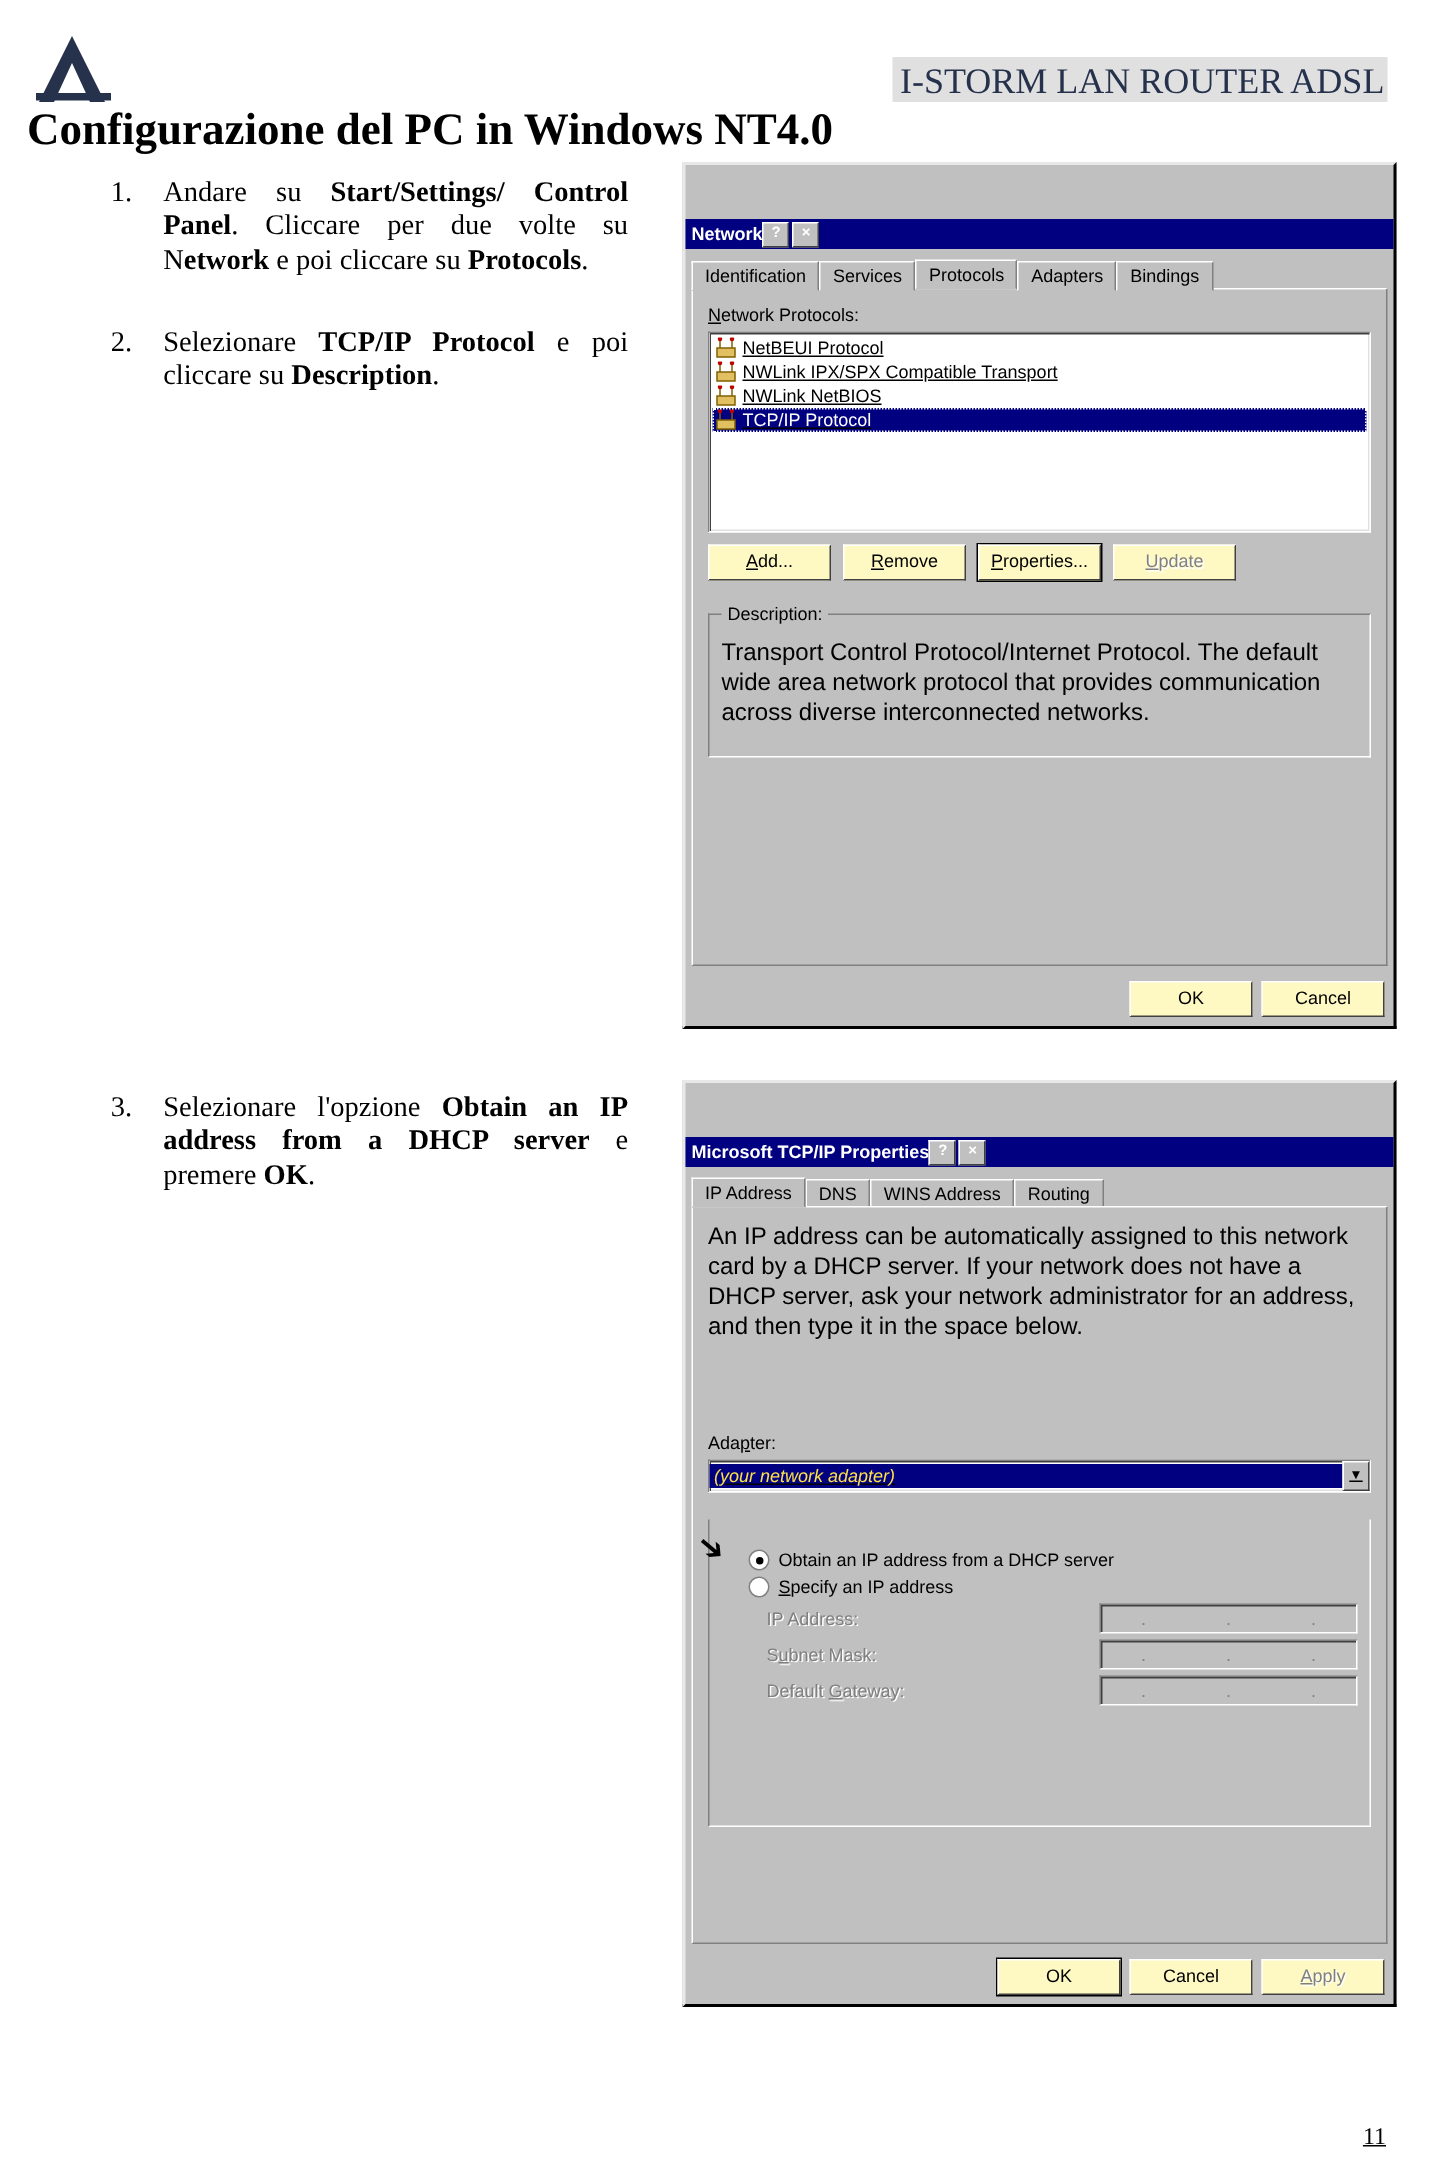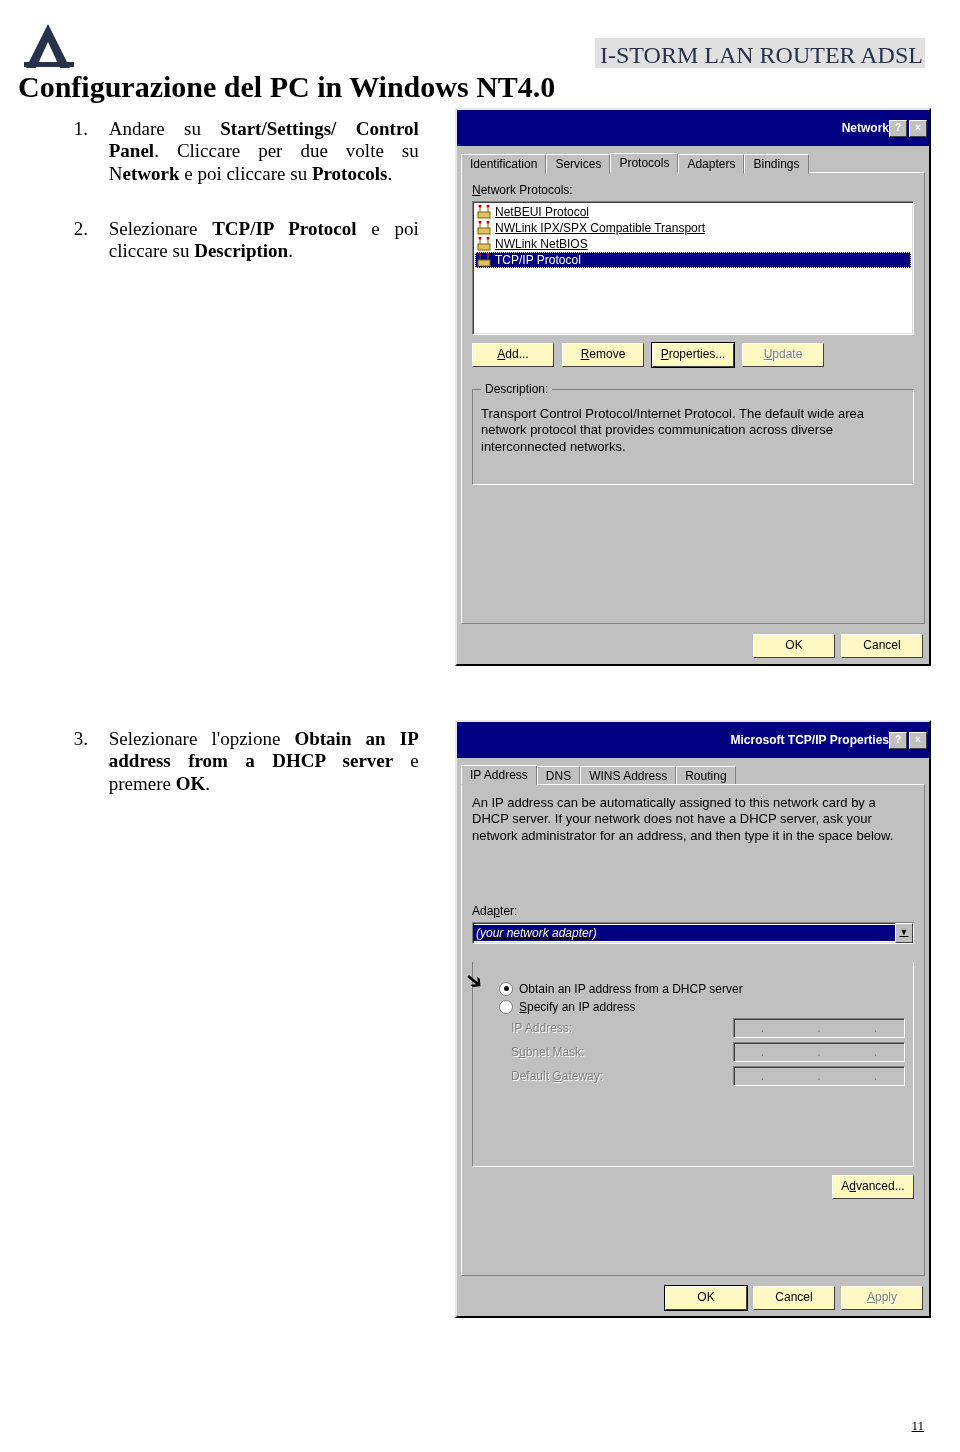--- a/index.html
+++ b/index.html
@@ -10,33 +10,33 @@
     font-family:"Times New Roman",serif;
     background:#fff;
     position:relative;
     color:#000;
   }
   
   .header-band{position:absolute;top:38px;left:595px;width:330px;height:30px;background:#e0e0e0;}
   .header-text{position:absolute;top:42px;left:600px;font-size:24px;color:#26324c;}
   .logo{position:absolute;top:18px;left:20px;}
   .section-title{position:absolute;top:70px;left:18px;font-size:30px;font-weight:bold;}
-  .page-num{position:absolute;bottom:18px;right:36px;font-size:13px;text-decoration:underline;}
+  .page-num{position:absolute;bottom:18px;right:36px;font-size:16px;text-decoration:underline;}
 
   
   .lcol{position:absolute;left:60px;width:360px;font-size:19px;line-height:1.18;}
   .lnum{display:inline-block;width:28px;text-align:right;margin-right:16px;vertical-align:top;}
   .lbody{display:inline-block;width:310px;vertical-align:top;text-align:justify;}
   .b{font-weight:bold;}
 
   
   .win{position:absolute;background:#c0c0c0;font-family:Tahoma,Arial,sans-serif;font-size:12px;
        border:2px solid;border-color:#e8e8e8 #000 #000 #e8e8e8;}
-  .titlebar{height:36px;background:#000080;color:#fff;font-weight:bold;display:flex;
-            align-items:center;padding-left:4px;justify-content:flex-end;}
+  .titlebar{height:20px;background:#000080;color:#fff;font-weight:bold;display:flex;
+            align-items:center;padding-left:4px;justify-content:flex-start;margin-top:36px;}
   .titlebar .tbtns{display:flex;gap:2px;padding-right:2px;}
   .tbtn{width:16px;height:15px;background:#c0c0c0;border:1px solid;border-color:#fff #404040 #404040 #fff;
         font-size:10px;font-weight:bold;text-align:center;line-height:13px;font-family:Arial;}
   .tabs{display:flex;margin:6px 4px 0 4px;font-size:12px;}
   .tab{padding:2px 8px;background:#c0c0c0;border:1px solid;border-color:#fff #808080 #c0c0c0 #fff;
        position:relative;top:1px;}
   .tab.active{border-color:#fff #808080 #c0c0c0 #fff;background:#c0c0c0;z-index:5;}
   .tab.inactive{border-color:#fff #808080 #c0c0c0 #fff;top:2px;}
   .tabpanel{margin:0 4px 4px 4px;border:1px solid;border-color:#fff #808080 #808080 #fff;
             background:#c0c0c0;padding:10px 10px;}
@@ -48,23 +48,23 @@
   .listitem.sel{background:#000080;color:#fff;outline:1px dotted #fff;outline-offset:-1px;}
   .proto-icon{width:14px;height:14px;display:inline-block;}
   .btnrow{display:flex;gap:8px;margin-top:8px;}
   .btn{min-width:80px;height:22px;background:#fef9c3;border:1px solid;border-color:#fff #404040 #404040 #fff;
        text-align:center;line-height:20px;}
   .btn.default{box-shadow:0 0 0 1px #000;}
   .btn.disabled{color:#808080;text-shadow:1px 1px 0 #fff;}
   .groupbox{border:1px solid;border-color:#808080 #fff #fff #808080;padding:16px 8px 8px 8px;margin-top:22px;position:relative;}
   .groupbox .gtitle{position:absolute;top:-8px;left:8px;background:#c0c0c0;padding:0 4px;}
   .footerbtns{display:flex;justify-content:flex-end;gap:6px;padding:6px;}
-  .infotext{font-size:13px;line-height:1.25;}
+  .infotext{font-size:16px;line-height:1.25;}
   .dropbox{display:flex;align-items:center;height:20px;}
-  .dropbox .val{flex:1;background:#000080;color:#fef9c3;padding:1px 3px;font-style:italic;}
+  .dropbox .val{flex:1;background:#000080;color:#fde047;padding:1px 3px;font-style:italic;}
   .dropbox .arrow{width:16px;height:18px;background:#c0c0c0;border:1px solid;border-color:#fff #404040 #404040 #fff;
                   text-align:center;font-size:9px;line-height:16px;}
   .radio-row{display:flex;align-items:center;gap:6px;margin:4px 0 4px 18px;}
   .radio{width:12px;height:12px;border-radius:50%;background:#fff;border:1px solid #808080;display:flex;
          align-items:center;justify-content:center;}
   .radio.on::after{content:"";width:5px;height:5px;border-radius:50%;background:#000;}
   .muted{color:#808080;text-shadow:1px 1px 0 #fff;}
   .iprow{display:flex;align-items:center;margin:4px 0 4px 30px;gap:12px;justify-content:space-between;}
   .ipbox{width:170px;height:18px;background:#fff;border:1px solid;border-color:#808080 #fff #fff #808080;
          box-shadow:inset 1px 1px 0 #404040;display:flex;justify-content:space-around;align-items:center;}
@@ -225,23 +225,20 @@
       </div>
       <div class="iprow">
         <span class="muted" style="width:110px;">Default <u>G</u>ateway:</span>
         <span class="ipbox dis">
             <span>.</span>
             <span>.</span>
             <span>.</span>
           </span>
       </div>
     </div>
-    <div style="display:flex;justify-content:flex-end;margin-top:8px;">
-      <div class="btn">A<u>d</u>vanced...</div>
-    </div>
   </div>
   <div class="footerbtns">
     <div class="btn default">OK</div>
     <div class="btn">Cancel</div>
     <div class="btn disabled"><u>A</u>pply</div>
   </div>
 </div>
 
 <div class="page-num">11</div>
 

